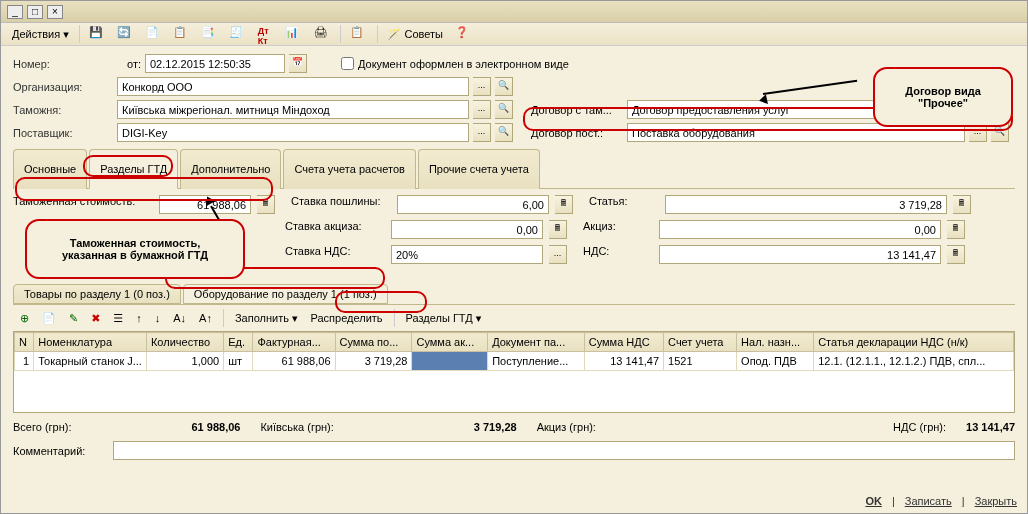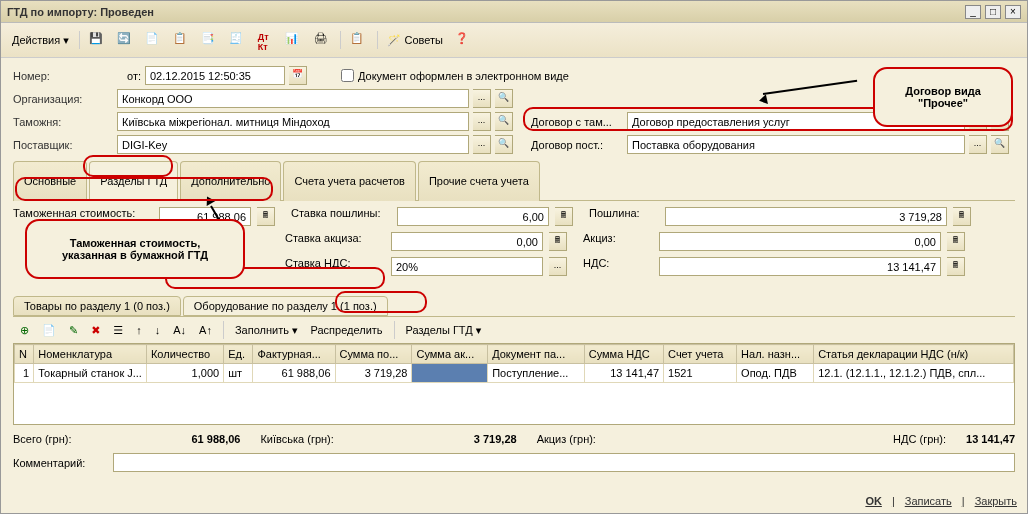--- a/index.html
+++ b/index.html
@@ -2,21 +2,21 @@
 <html><head>
 <meta charset="utf-8">
 <style>
 * { box-sizing: border-box; margin: 0; padding: 0; font-family: Tahoma, Arial, sans-serif; font-size: 11px; }
 body { background: #fff; width: 1028px; height: 514px; overflow: hidden; }
 .window { width: 1028px; height: 514px; background: #f5f0dd; border: 1px solid #999; position: relative; }
 .titlebar { height: 22px; background: linear-gradient(#e8e0c0, #d8cfa8); border-bottom: 1px solid #bbb; display: flex; align-items: center; padding: 0 6px; }
 .title { font-weight: bold; color: #333; flex: 1; }
 .win-ctrls { display: flex; gap: 4px; }
 .win-btn { width: 16px; height: 14px; border: 1px solid #888; background: #eee; font-size: 10px; text-align: center; line-height: 11px; cursor: pointer; }
-.toolbar { height: 35px; background: linear-gradient(#f5eedc, #ebe2c5); border-bottom: 1px solid #ccc; display: flex; align-items: center; padding: 0 6px; gap: 2px; }
+.toolbar { height: 23px; background: linear-gradient(#f5eedc, #ebe2c5); border-bottom: 1px solid #ccc; display: flex; align-items: center; padding: 0 6px; gap: 2px; }
 .tool-btn { padding: 2px 4px; border: 1px solid transparent; cursor: pointer; display: flex; align-items: center; gap: 3px; border-radius: 3px; }
 .tool-sep { width: 1px; height: 18px; background: #ccc; margin: 0 3px; }
 .icon16 { width: 16px; height: 16px; display: inline-block; }
 .form-area { padding: 8px 12px; position: relative; }
 .row { display: flex; align-items: center; margin-bottom: 4px; gap: 4px; }
 .lbl { width: 100px; color: #333; }
 .input { border: 1px solid #b0a87a; background: #fff; padding: 2px 4px; height: 19px; }
 .input-btn { width: 18px; height: 19px; border: 1px solid #b0a87a; border-left: none; background: linear-gradient(#f8f3e0,#e8e0c0); font-size: 9px; text-align: center; line-height: 15px; cursor: pointer; }
 .tabs { display: flex; margin-top: 6px; border-bottom: 1px solid #c0b88a; }
 .tab { padding: 13px 10px; border: 1px solid #c0b88a; border-bottom: none; background: linear-gradient(#f2ebd0,#e8e0c0); margin-right: 2px; border-radius: 4px 4px 0 0; cursor: pointer; position: relative; top: 1px; }
@@ -44,21 +44,20 @@
 .callout { position: absolute; border: 2px solid #c00; border-radius: 14px; padding: 16px 10px; background: #f5f0dd; font-weight: bold; text-align: center; color: #000; z-index: 10; }
 .red-ring { border: 2px solid #c00; border-radius: 10px; position: absolute; background: transparent; pointer-events: none; z-index: 9; }
 .arrow-line { position: absolute; background: #000; transform-origin: left center; z-index: 8; height: 2px; }
 .arrowhead { position: absolute; width: 0; height: 0; border-left: 8px solid #000; border-top: 5px solid transparent; border-bottom: 5px solid transparent; z-index: 8; }
 </style>
 </head>
 <body>
 
 <div class="window">
   <div class="titlebar">
-    <span class="title">ГТД по импорту: Проведен</span>
     <div class="win-ctrls">
       <div class="win-btn">_</div>
       <div class="win-btn">□</div>
       <div class="win-btn">×</div>
     </div>
   </div>
 
   <div class="toolbar">
     <div class="tool-btn">
         <span>Действия</span> 
@@ -153,21 +152,21 @@
       <div class="tab">Прочие счета учета</div>
     </div>
 
     <div class="fieldrow">
       <span class="flbl">Таможенная стоимость:</span>
       <input class="numfield" style="width: 92px;" value="61 988,06">
         <div class="calc-btn">🖩</div>
       <span style="width:100px;margin-left:10px">Ставка пошлины:</span>
       <input class="numfield" style="width: 152px;" value="6,00">
         <div class="calc-btn">🖩</div>
-      <span style="width:70px;margin-left:10px">Пошлина:</span>
+      <span style="width:70px;margin-left:10px">Статья:</span>
       <input class="numfield" style="width: 282px;" value="3 719,28">
         <div class="calc-btn">🖩</div>
     </div>
     <div class="fieldrow">
       <span class="flbl"></span>
         <span style="width:110px"></span>
       <span style="width:100px;margin-left:10px">Ставка акциза:</span>
       <input class="numfield" style="width: 152px;" value="0,00">
         <div class="calc-btn">🖩</div>
       <span style="width:70px;margin-left:10px">Акциз:</span>

